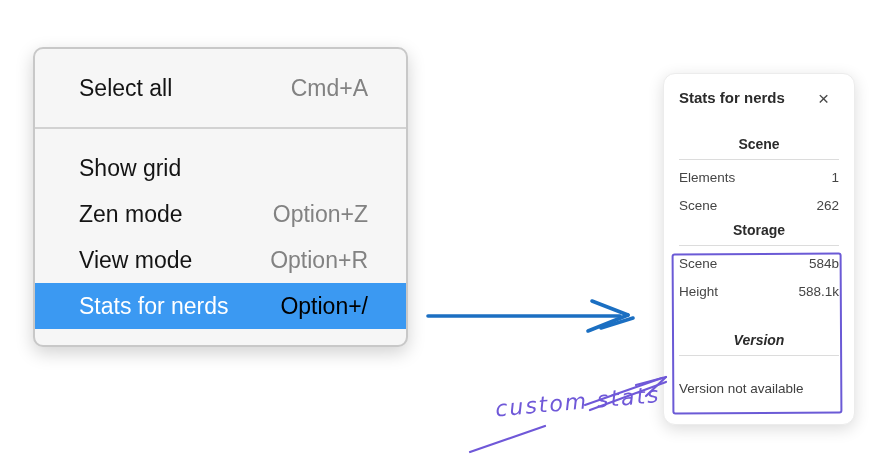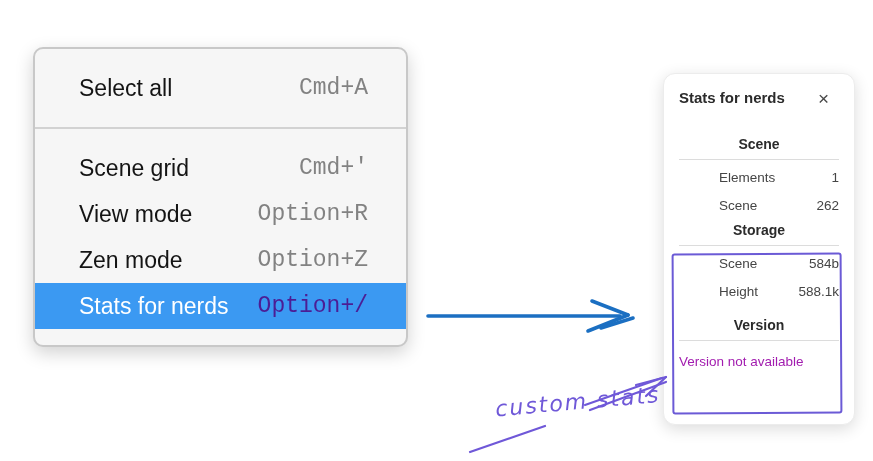--- a/index.html
+++ b/index.html
@@ -19,23 +19,23 @@
     box-shadow:0 6px 18px rgba(0,0,0,0.18);
     padding:16px 0;
     overflow:hidden;
   }
   .menu-item {
     height:46px; display:flex; align-items:center; justify-content:space-between;
     padding:0 38px 0 44px;
     font-size:23px; color:#141414;
     cursor:default;
   }
-  .menu-item .mi-shortcut { color:#828282;font-family:Liberation Mono, monospace; }
+  .menu-item .mi-shortcut { color:#828282; }
   .menu-item.highlighted { background:#3b99f2; color:#ffffff; }
-  .menu-item.highlighted .mi-shortcut { color:#4c1d95; }
+  .menu-item.highlighted .mi-shortcut { color:#000000; }
   .menu-sep { height:2px; background:#d2d2d2; margin:16px 0; }
 
   
   .blue-arrow { position:absolute; left:420px; top:295px; }
 
   
   .stats-panel {
     position:absolute; left:663px; top:73px; width:192px; height:352px;
     background:#ffffff;
     border:1px solid #ececec;
@@ -46,25 +46,25 @@
   }
   .sp-header { display:flex; align-items:center; justify-content:space-between; line-height:24px; }
   .sp-title { font-weight:700; font-size:15px; color:#2b2b2b; }
   .sp-close {
     font-size:19px; line-height:19px; color:#4a4a4a; margin-right:10px;
     background:none; border:none; cursor:pointer; font-family:inherit; padding:0;
   }
   .sec-h { text-align:center; font-weight:700; font-size:14px; color:#2b2b2b; line-height:20px; }
   .sec-h.scene { margin-top:24px; }
   .sec-h.storage { }
-  .sec-h.version { margin-top:9px; }
+  .sec-h.version { margin-top:24px;font-style:italic; }
   .sp-hr { border:none; border-top:1px solid #dcdcdc; margin-top:5px; }
-  .sp-rows { margin-top:4px;margin-left:40px; }
+  .sp-rows { margin-top:4px; }
   .sp-row { display:flex; justify-content:space-between; line-height:28px; }
-  .sp-note { line-height:26px; margin-top:8px; color:#a21caf; }
+  .sp-note { line-height:26px; margin-top:20px; color:#404040; }
 
   
   .purple-box {
     position:absolute; left:672px; top:253px; width:170px; height:161px;
     border:2px solid #6b5ad6; border-radius:3px;
     transform:rotate(-0.3deg);
     pointer-events:none;
   }
   .purple-arrow { position:absolute; left:440px; top:360px; pointer-events:none; }
   .custom-stats-label {
@@ -80,30 +80,29 @@
 
 <div class="canvas">
 
   <div class="menu">
     <div class="menu-item">
       <span class="mi-label">Select all</span>
       <span class="mi-shortcut">Cmd+A</span>
     </div>
     <div class="menu-sep"></div>
     <div class="menu-item">
-      <span class="mi-label">Scene grid</span>
-      <span class="mi-shortcut">Cmd+'</span>
+      <span class="mi-label">Show grid</span>
+    </div>
+    <div class="menu-item">
+      <span class="mi-label">Zen mode</span>
+      <span class="mi-shortcut">Option+Z</span>
     </div>
     <div class="menu-item">
       <span class="mi-label">View mode</span>
       <span class="mi-shortcut">Option+R</span>
-    </div>
-    <div class="menu-item">
-      <span class="mi-label">Zen mode</span>
-      <span class="mi-shortcut">Option+Z</span>
     </div>
     <div class="menu-item highlighted">
       <span class="mi-label">Stats for nerds</span>
       <span class="mi-shortcut">Option+/</span>
     </div>
   </div>
 
   <svg class="blue-arrow" width="220" height="45" viewBox="0 0 220 45">
     <g fill="none" stroke-width="3.6" stroke-linecap="round" stroke="#1b6fc2">
       <line x1="8" y1="21" x2="200" y2="21"></line>

